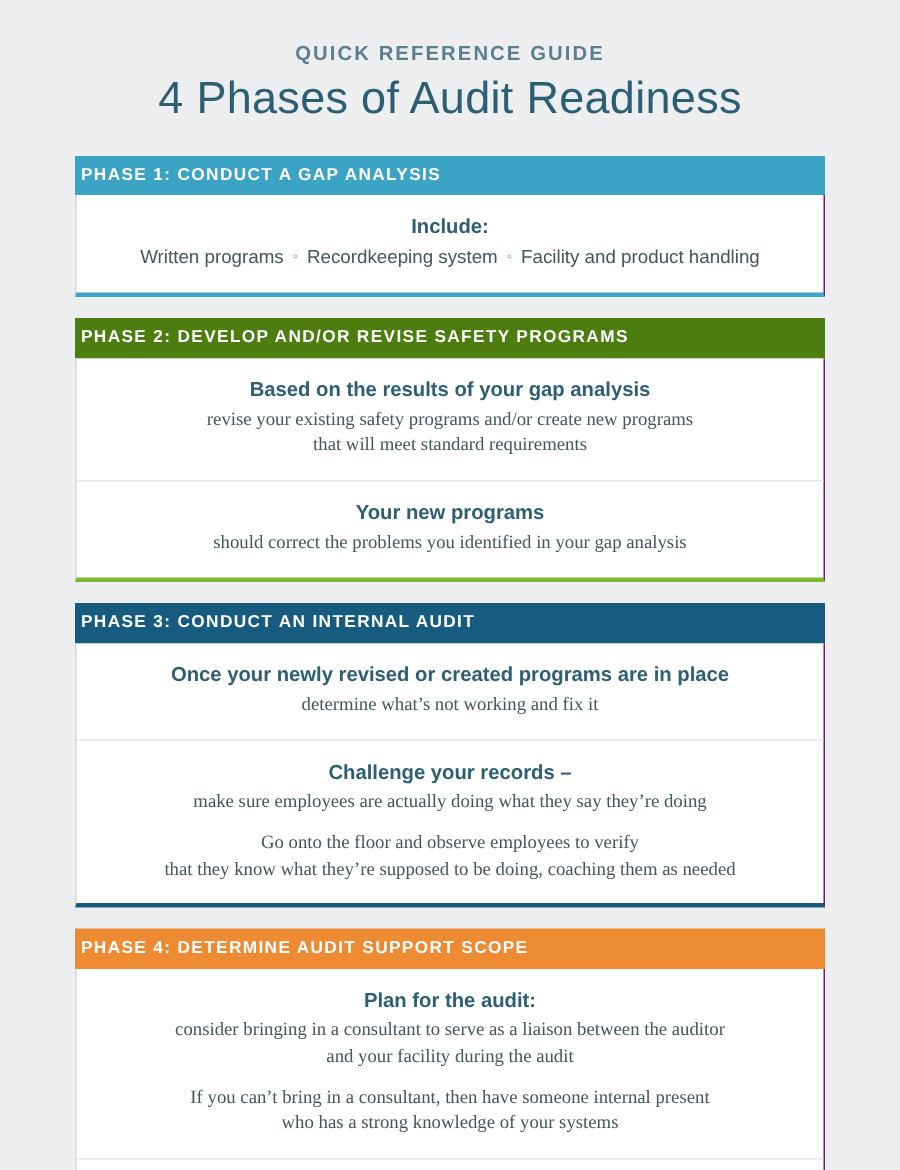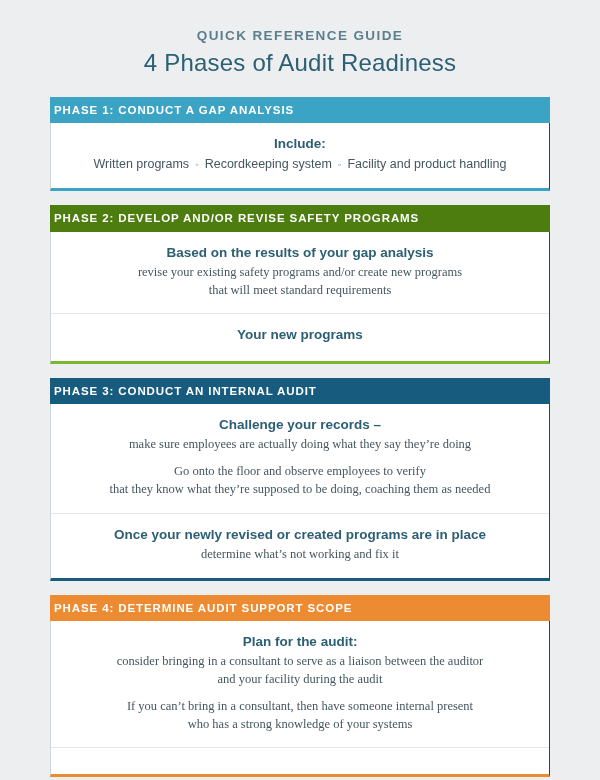--- a/index.html
+++ b/index.html
@@ -26,21 +26,21 @@
     color: #5b7f8c;
     font-size: 13.5px;
     font-weight: bold;
     letter-spacing: 1.4px;
     text-transform: uppercase;
     margin: 0 0 6px 0;
   }
   .main-title {
     text-align: center;
     color: #2c5f73;
-    font-size: 24px;
+    font-size: 30px;
     font-weight: normal;
     letter-spacing: 0.2px;
     margin: 0 0 20px 0;
     line-height: 1.15;
   }
   .phase {
     margin-bottom: 14px;
   }
   .phase-header {
     color: #ffffff;
@@ -118,35 +118,36 @@
   <section class="phase">
     <div class="phase-header" style="background: #4d7c0f;">PHASE 2: DEVELOP AND/OR REVISE SAFETY PROGRAMS</div>
     <div class="phase-body" style="border-bottom-color: rgb(124, 184, 47);">
       <div class="block">
         <p class="lead">Based on the results of your gap analysis</p>
         <p class="sub">revise your existing safety programs and/or create new programs</p>
         <p class="sub" style="margin-top:0">that will meet standard requirements</p>
       </div>
       <div class="block">
         <p class="lead">Your new programs</p>
+        <p class="sub">should correct the problems you identified in your gap analysis</p>
       </div>
     </div>
   </section>
 
   <section class="phase">
     <div class="phase-header" style="background: rgb(23, 92, 126);">PHASE 3: CONDUCT AN INTERNAL AUDIT</div>
     <div class="phase-body" style="border-bottom-color: rgb(23, 92, 126);">
       <div class="block">
+        <p class="lead">Once your newly revised or created programs are in place</p>
+        <p class="sub">determine what’s not working and fix it</p>
+      </div>
+      <div class="block">
         <p class="lead">Challenge your records –</p>
         <p class="sub">make sure employees are actually doing what they say they’re doing</p>
         <p class="sub">Go onto the floor and observe employees to verify<br>that they know what they’re supposed to be doing, coaching them as needed</p>
-      </div>
-      <div class="block">
-        <p class="lead">Once your newly revised or created programs are in place</p>
-        <p class="sub">determine what’s not working and fix it</p>
       </div>
     </div>
   </section>
 
   <section class="phase">
     <div class="phase-header" style="background: rgb(237, 139, 50);">PHASE 4: DETERMINE AUDIT SUPPORT SCOPE</div>
     <div class="phase-body" style="border-bottom-color: rgb(237, 139, 50);">
       <div class="block">
         <p class="lead">Plan for the audit:</p>
         <p class="sub">consider bringing in a consultant to serve as a liaison between the auditor<br>and your facility during the audit</p>

